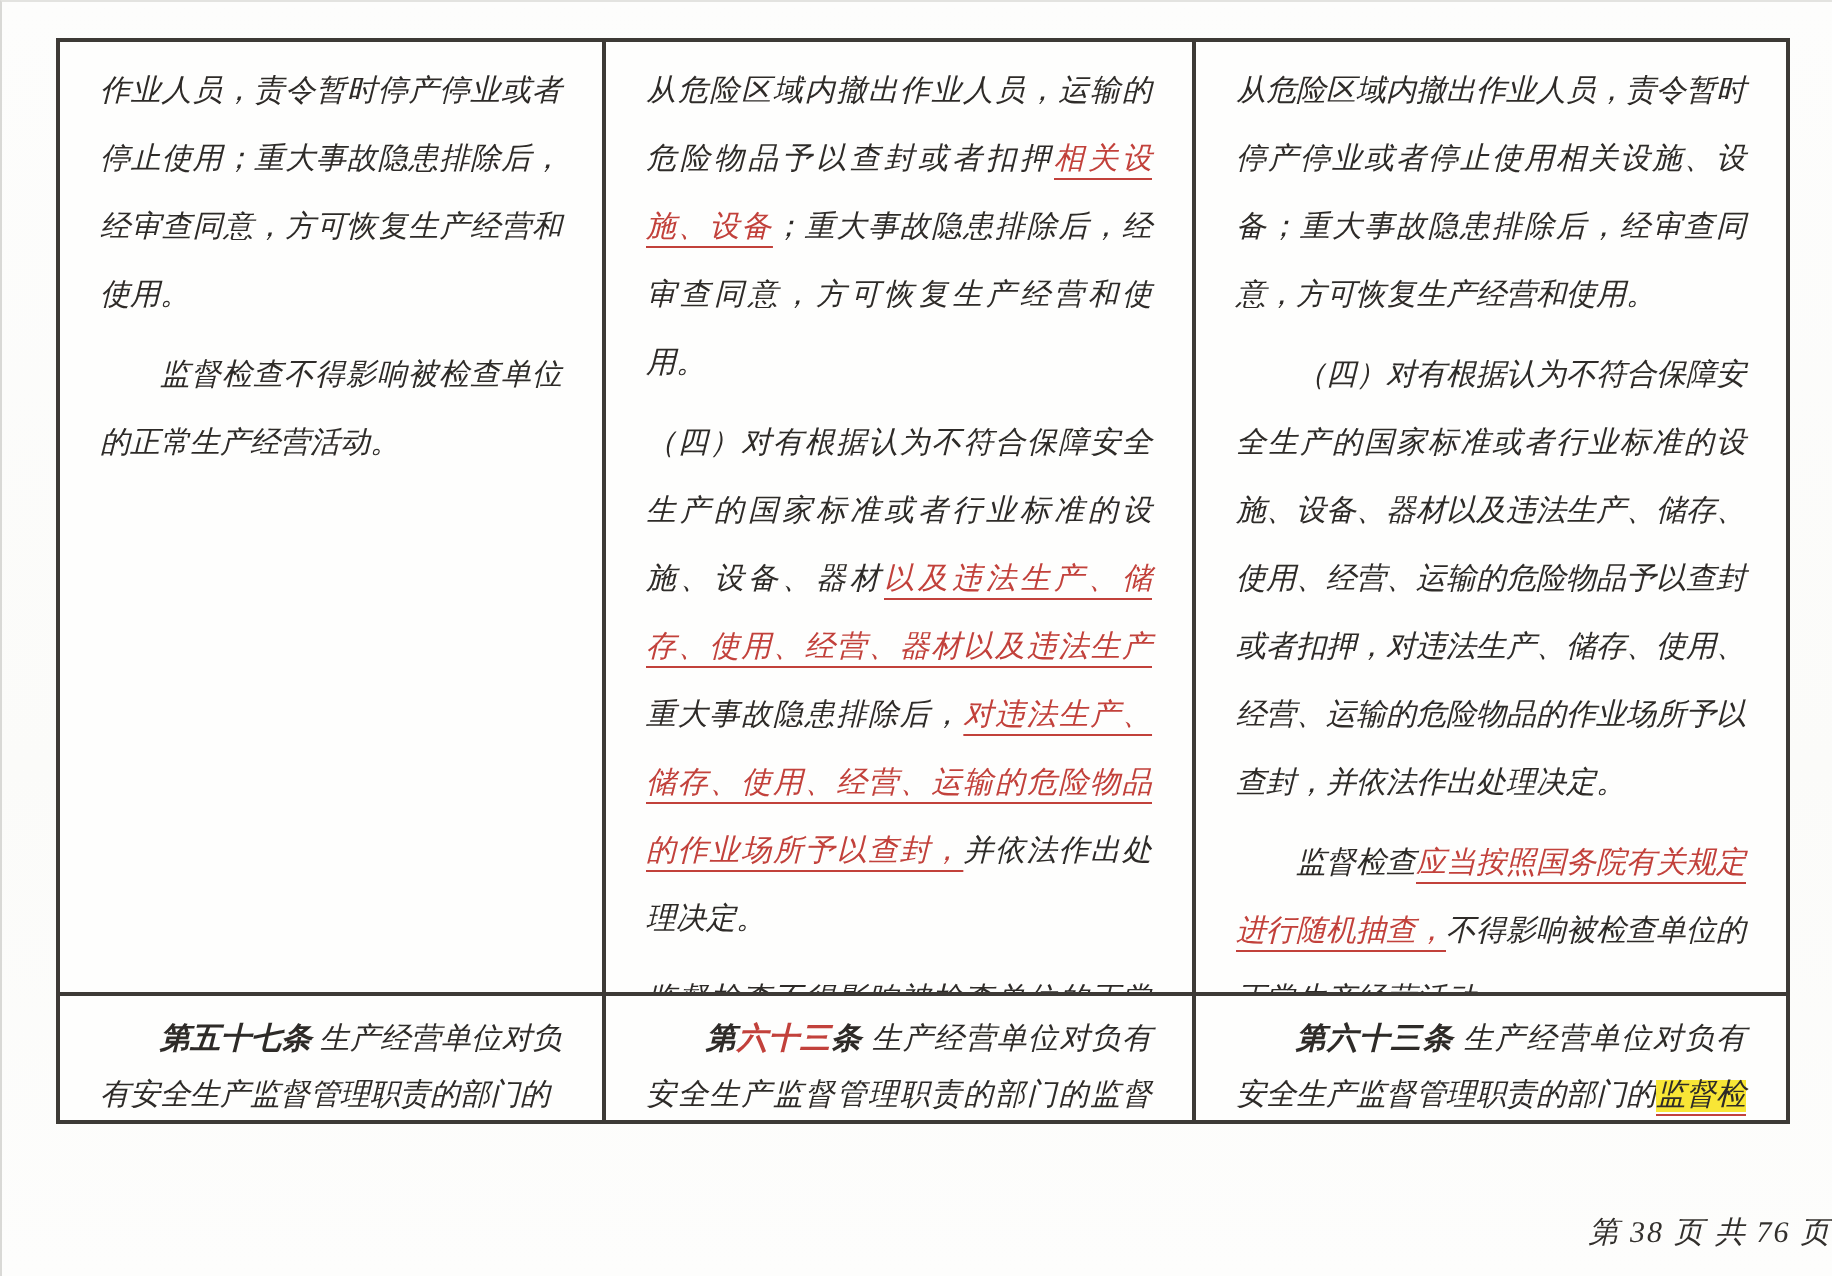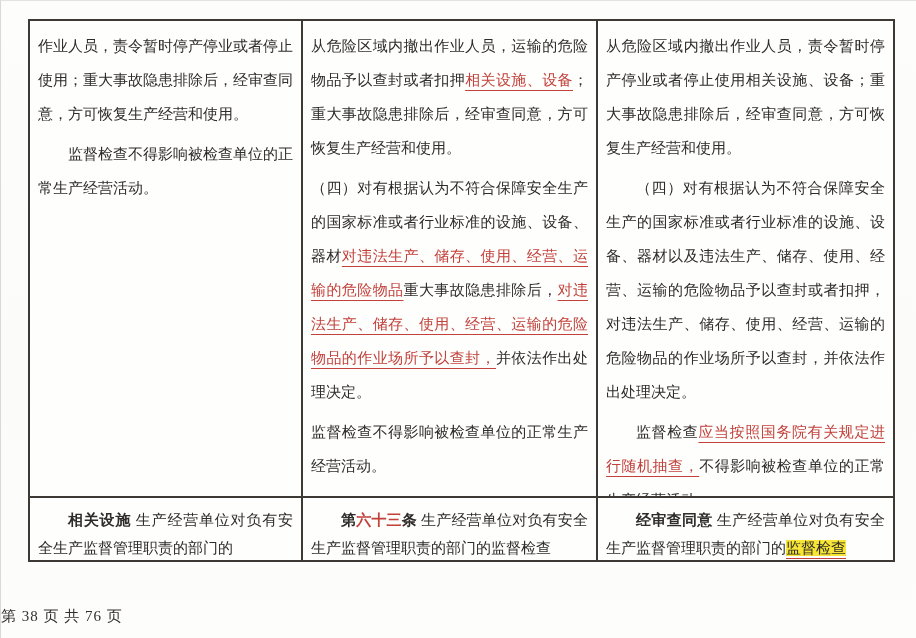--- a/index.html
+++ b/index.html
@@ -27,69 +27,69 @@
     padding:2px 8px 0 8px;
     overflow:hidden;
     color:var(--ink,#2e2b28);
     font-size:15px;
     line-height:34px;
     text-align:justify;
   }
   .cell{border-left:2px solid var(--border,#3d3a36);}
   .cell:nth-child(3n+1){border-left:none;}
   .cell.article-row{border-top:2px solid var(--border,#3d3a36);line-height:28px;padding-top:2px;}
-  .para{margin:6px 0;}
+  .para{margin:6px 12px;font-style:italic;}
   .para.indent{text-indent:2em;}
   .run-plain{}
   .run-ins{
     color:var(--red,#c2413b);
     text-decoration:underline;
     text-decoration-thickness:1px;
     text-underline-offset:5px;
   }
   .run-bold{font-weight:700;}
   .run-bold-red{font-weight:700;color:var(--red,#c2413b);}
   .run-highlight{
     background:var(--yellow,#f8e636);
     text-decoration:underline;
     text-decoration-color:var(--red,#c2413b);
     text-underline-offset:5px;
   }
   .page-footer{
     position:absolute;left:0;bottom:12px;width:100%;
-    text-align:left;font-size:15px;color:#33302d;letter-spacing:1px;
+    text-align:right;font-size:15px;color:#33302d;letter-spacing:1px;font-style:italic;
   }
 </style>
 </head>
 <body>
 
 <div class="doc-page">
 
   <div class="law-table">
     <div class="cell main-row">
         <p class="para"><span class="run run-plain">作业人员，责令暂时停产停业或者停止使用；重大事故隐患排除后，经审查同意，方可恢复生产经营和使用。</span></p>
         <p class="para indent"><span class="run run-plain">监督检查不得影响被检查单位的正常生产经营活动。</span></p>
       </div>
     <div class="cell main-row">
         <p class="para"><span class="run run-plain">从危险区域内撤出作业人员，运输的危险物品予以查封或者扣押</span><span class="run run-ins">相关设施、设备</span><span class="run run-plain">；重大事故隐患排除后，经审查同意，方可恢复生产经营和使用。</span></p>
-        <p class="para"><span class="run run-plain">（四）对有根据认为不符合保障安全生产的国家标准或者行业标准的设施、设备、器材</span><span class="run run-ins">对违法生产、储存、使用、经营、运输的危险物品</span><span class="run run-plain">重大事故隐患排除后，</span><span class="run run-ins">对违法生产、储存、使用、经营、运输的危险物品的作业场所予以查封，</span><span class="run run-plain">并依法作出处理决定。</span></p>
+        <p class="para"><span class="run run-plain">（四）对有根据认为不符合保障安全生产的国家标准或者行业标准的设施、设备、器材</span><span class="run run-ins">以及违法生产、储存、使用、经营、器材以及违法生产</span><span class="run run-plain">重大事故隐患排除后，</span><span class="run run-ins">对违法生产、储存、使用、经营、运输的危险物品的作业场所予以查封，</span><span class="run run-plain">并依法作出处理决定。</span></p>
         <p class="para"><span class="run run-plain">监督检查不得影响被检查单位的正常生产经营活动。</span></p>
       </div>
     <div class="cell main-row">
         <p class="para"><span class="run run-plain">从危险区域内撤出作业人员，责令暂时停产停业或者停止使用相关设施、设备；重大事故隐患排除后，经审查同意，方可恢复生产经营和使用。</span></p>
         <p class="para indent"><span class="run run-plain">（四）对有根据认为不符合保障安全生产的国家标准或者行业标准的设施、设备、器材以及违法生产、储存、使用、经营、运输的危险物品予以查封或者扣押，对违法生产、储存、使用、经营、运输的危险物品的作业场所予以查封，并依法作出处理决定。</span></p>
         <p class="para indent"><span class="run run-plain">监督检查</span><span class="run run-ins">应当按照国务院有关规定进行随机抽查，</span><span class="run run-plain">不得影响被检查单位的正常生产经营活动。</span></p>
       </div>
 
     <div class="cell article-row">
-        <p class="para indent"><span class="run run-bold">相关设施</span><span class="run run-plain"> 生产经营单位对负有安全生产监督管理职责的部门的</span></p>
+        <p class="para indent"><span class="run run-bold">第五十七条</span><span class="run run-plain"> 生产经营单位对负有安全生产监督管理职责的部门的</span></p>
       </div>
     <div class="cell article-row">
         <p class="para indent"><span class="run run-bold">第</span><span class="run run-bold-red">六十三</span><span class="run run-bold">条</span><span class="run run-plain"> 生产经营单位对负有安全生产监督管理职责的部门的监督检查</span></p>
       </div>
     <div class="cell article-row">
-        <p class="para indent"><span class="run run-bold">经审查同意</span><span class="run run-plain"> 生产经营单位对负有安全生产监督管理职责的部门的</span><span class="run run-highlight">监督检查</span></p>
+        <p class="para indent"><span class="run run-bold">第六十三条</span><span class="run run-plain"> 生产经营单位对负有安全生产监督管理职责的部门的</span><span class="run run-highlight">监督检查</span></p>
       </div>
   </div>
 
   <div class="page-footer">第 38 页 共 76 页</div>
 
 </div>
 
 </body></html>

